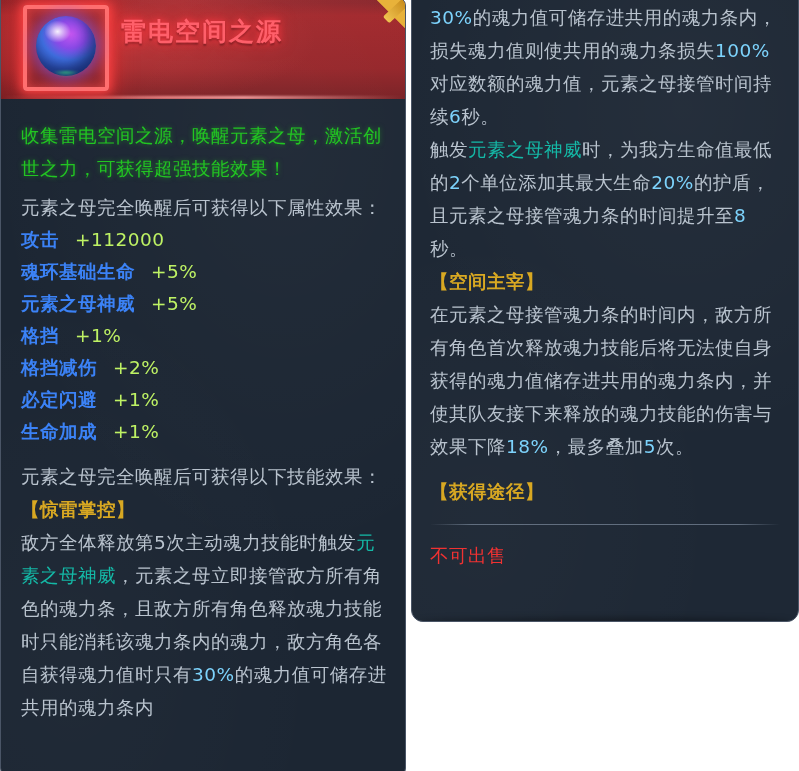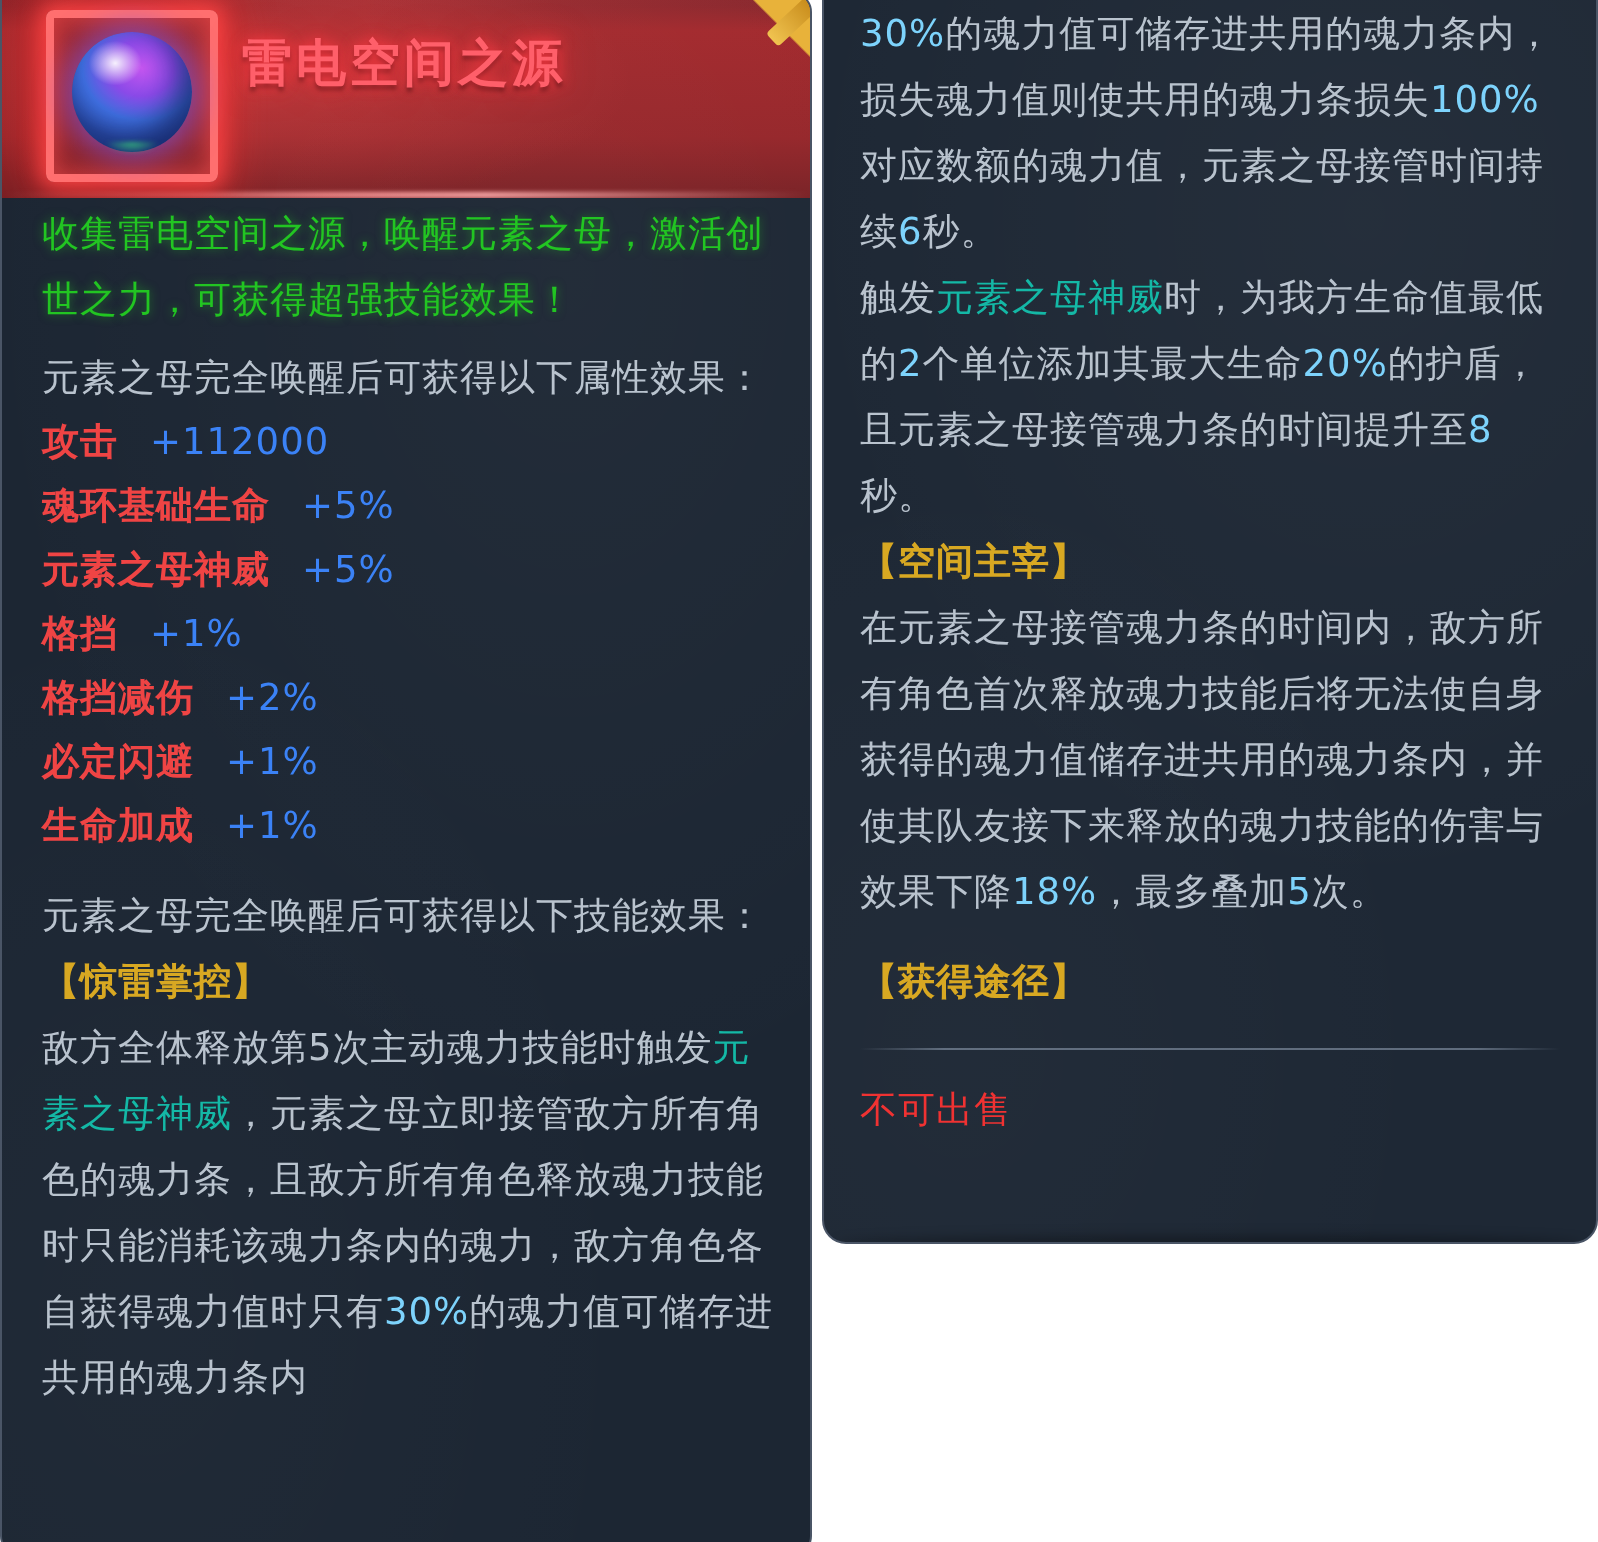--- a/index.html
+++ b/index.html
@@ -86,37 +86,37 @@
     background:radial-gradient(50% 100% at 50% 0%, rgba(60,220,120,.75), rgba(60,220,120,0) 75%);
     filter:blur(1px);
   }
   .item-title{
     position:absolute;left:120px;top:18px;z-index:5;
     font-size:25px;font-weight:700;letter-spacing:2px;color:#ff5f6a;
     text-shadow:0 0 7px rgba(255,60,70,.95), 0 0 16px rgba(255,40,50,.65), 0 2px 2px rgba(0,0,0,.5);
   }
 
   
-  .body-area{padding:2px 16px 0 20px;position:relative;z-index:3;}
+  .body-area{padding:20px 16px 0 20px;position:relative;z-index:3;}
   .t{
     font-size:18.5px;line-height:33px;letter-spacing:.5px;
     margin:0 0 0 0;word-break:break-all;
   }
   .t-green {color:#22c522; text-shadow:0 0 5px rgba(34,197,34,.55);}
   .t-grey  {color:#b9c3ce;}
   .t-gold  {color:#d8a822; font-weight:700;}
   .t-red   {color:#f03232;}
   .hl-green{color:#7dd3fc;}
   .hl-blue {color:#14b8a6;}
 
   .attr-row{
     font-size:18.5px;line-height:32px;letter-spacing:.5px;white-space:nowrap;
   }
-  .attr-label{color:#ef4444;font-weight:700;}
-  .attr-value{color:#3b82f6;margin-left:16px;margin-top:42px;}
+  .attr-label{color:#3b82f6;font-weight:700;}
+  .attr-value{color:#bef264;margin-left:16px;margin-top:42px;}
   .gap-sm{height:6px;}
   .gap-md{height:12px;}
 
   
   #right-panel{
     left:411px;top:-6px;width:388px;height:628px;
     background:#1e2835;border-radius:0 0 12px 12px;
   }
   #right-inner{position:absolute;inset:0;padding:6px 16px 0 18px;box-sizing:border-box;z-index:3;}
 

